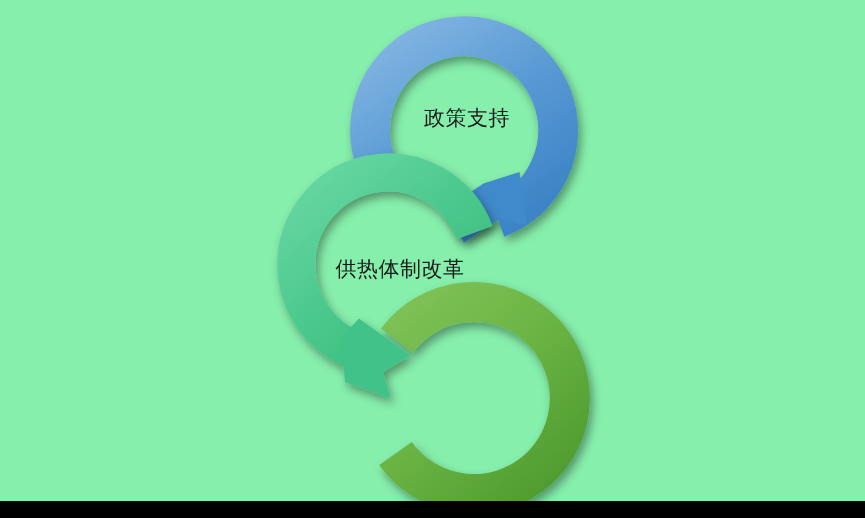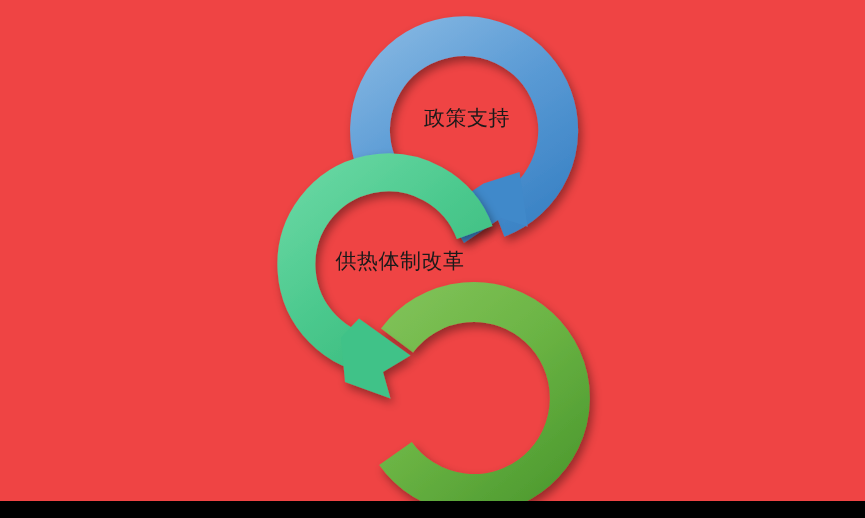--- a/index.html
+++ b/index.html
@@ -10,42 +10,42 @@
   body {
     width: 865px;
     height: 518px;
     overflow: hidden;
     font-family: "DejaVu Sans", "Liberation Sans", sans-serif;
   }
   #canvas {
     position: relative;
     width: 865px;
     height: 518px;
-    background: #ef4444;
+    background: #86efac;
   }
   #diagram {
     position: absolute;
     left: 0;
     top: 0;
     width: 865px;
     height: 518px;
   }
   .node-label {
     position: absolute;
     color: #1a1a1a;
     font-family: "DejaVu Sans", "Liberation Sans", sans-serif;
     font-size: 21px;
     line-height: 30px;
     text-align: center;
     white-space: pre-line;
     letter-spacing: 0.5px;
     user-select: none;
   }
   #label-policy   { left: 382px; top: 103px; width: 170px; }
-  #label-reform   { left: 300px; top: 246px; width: 200px; }
+  #label-reform   { left: 300px; top: 254px; width: 200px; }
   #label-industry { left: 375px; top: 364px; width: 185px; }
   #bottom-bar {
     position: absolute;
     left: 0;
     top: 501px;
     width: 865px;
     height: 17px;
     background: #000000;
   }
 </style>

